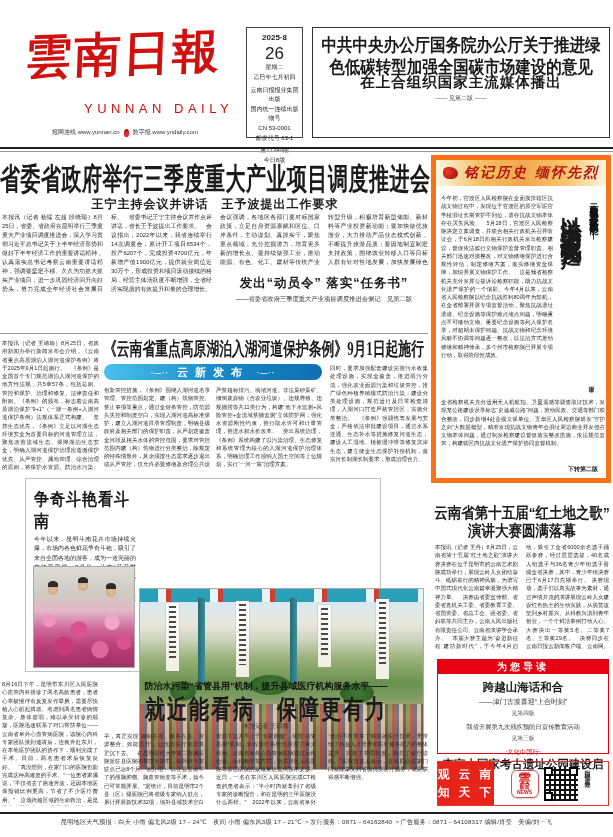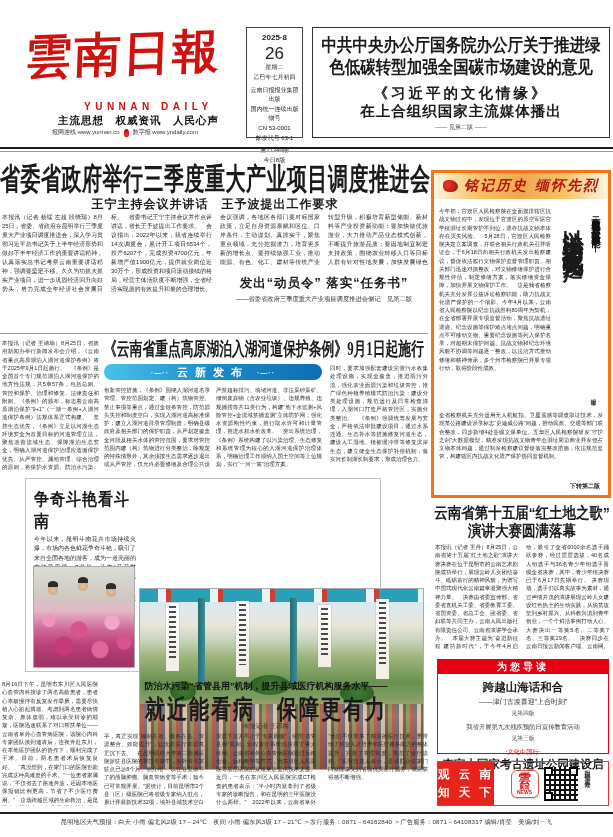--- a/index.html
+++ b/index.html
@@ -6,21 +6,21 @@
   .page{position:relative;width:613px;height:837px;background:#fff;overflow:hidden;
         font-family:"Liberation Sans","DejaVu Sans",sans-serif;color:#1a1a1a;}
   .abs{position:absolute;}
   .tiny{font-size:5.9px;line-height:1.52;text-align:justify;color:#2a2a2a;overflow:hidden;}
   .tinier{font-size:5.5px;line-height:1.5;text-align:justify;color:#2a2a2a;overflow:hidden;}
   .cols2{column-count:2;column-gap:8px;}
   .center{text-align:center;}
   
   .logo{font-family:"DejaVu Serif","Liberation Serif",serif;font-weight:900;color:#cf1210;
         font-size:47px;letter-spacing:2px;transform:rotate(-2deg) skewX(-4deg);line-height:1;}
-  .logo-en{color:#cf1210;font-size:10px;letter-spacing:4.5px;font-weight:bold;}
+  .logo-en{color:#cf1210;font-size:13px;letter-spacing:4.5px;font-weight:normal;}
   .tagline{font-size:10.5px;font-weight:bold;letter-spacing:1px;color:#111;}
   .weblinks{font-size:6px;color:#333;display:flex;align-items:center;gap:4px;}
   .torch{width:5px;height:8px;background:radial-gradient(circle at 50% 70%,#e33,#a00);border-radius:50% 50% 40% 40%;display:inline-block;}
   .datebox{border:1.2px solid #444;font-size:6px;line-height:1.6;text-align:center;color:#222;padding:4px 2px;box-sizing:border-box;}
   .datebox .ym{font-size:8px;font-weight:bold;}
   .datebox .day{font-size:17px;font-weight:normal;line-height:1.1;}
   .hlbox{border:1.4px solid #333;box-sizing:border-box;padding:6px 8px 2px;text-align:center;}
   .hl1{font-size:15.5px;font-weight:900;line-height:1.25;transform:scaleY(1.15);transform-origin:top;}
   .hl2a{font-size:14.5px;font-weight:900;letter-spacing:3px;line-height:1.2;}
   .hl2b{font-size:14.5px;font-weight:900;letter-spacing:1px;line-height:1.25;}
@@ -61,21 +61,21 @@
      background:radial-gradient(circle at 15% 25%,#ef94ba 0 6px,transparent 7px),
         radial-gradient(circle at 45% 40%,#d9548f 0 8px,transparent 9px),
         radial-gradient(circle at 78% 28%,#f3a7c8 0 7px,transparent 8px),
         radial-gradient(circle at 30% 66%,#c73b7c 0 9px,transparent 10px),
         radial-gradient(circle at 66% 72%,#e06699 0 8px,transparent 9px),
         radial-gradient(circle at 90% 60%,#d9548f 0 7px,transparent 8px);}
   .figure{position:absolute;width:10px;height:10px;border-radius:50%;
      background:radial-gradient(#e9c29f,#c69c77);}
   .figure i{position:absolute;top:-4px;left:0;right:0;height:6px;border-radius:50% 50% 0 0;background:#2b2b2b;display:block;}
   
-  .membox{border:3px solid #f97316;box-sizing:border-box;background:#fff;margin-top:15px;}
+  .membox{border:5px solid #f97316;box-sizing:border-box;background:#fff;}
   .mem-banner{height:26px;background:linear-gradient(90deg,#fdf6e3,#f6c268 25%,#f0a84f 50%,#f6c268 75%,#fdf6e3);
       display:flex;align-items:center;justify-content:center;gap:6px;}
   .mem-banner-text{font-family:"DejaVu Serif","Liberation Serif",serif;font-style:italic;font-weight:900;
       color:#b5170f;font-size:14px;letter-spacing:2px;}
   .mem-logo{width:15px;height:12px;background:radial-gradient(circle at 30% 40%,#e8382a,#9d1208);border-radius:40% 60% 50% 50%;}
   .vert{writing-mode:vertical-rl;}
   .mem-title{font-size:21px;font-weight:900;letter-spacing:2.5px;line-height:1;}
   .mem-kicker{font-size:9px;font-weight:bold;letter-spacing:1.5px;color:#111;}
   .mem-by{font-size:5.5px;color:#333;}
   .turnpage{font-weight:bold;text-align:right;font-size:6px;}
@@ -114,21 +114,20 @@
 </style>
 </head>
 <body>
 
 <div class="page">
 
   <div class="abs" style="left:25px;top:30px;">
     <div class="logo">雲南日報</div>
   </div>
   <div class="abs logo-en" style="left:84px;top:101px;">YUNNAN DAILY</div>
-  <div class="abs tagline" style="left:58px;top:114px;">主流思想　权威资讯　人民心声</div>
   <div class="abs weblinks" style="left:52px;top:128px;">
     <span>报网连线 www.yunnan.cn</span>
     <span class="torch"></span>
     <span>数字报 www.yndaily.com</span>
   </div>
 
   <div class="abs datebox" style="left:246px;top:27px;width:57px;height:111px;">
     <div class="ym">2025·8</div>
     <div class="day">26</div>
     <div>星期二</div>
@@ -136,21 +135,20 @@
     <div style="margin-top:3px;">云南日报报业集团出版</div>
     <div>国内统一连续出版物号</div>
     <div>CN 53-0001</div>
     <div>邮发代号 63-1</div>
     <div style="margin-top:3px;">第27349期</div>
     <div>今日8版</div>
   </div>
 
   <div class="abs hlbox" style="left:312px;top:27px;width:298px;height:111px;">
     <div class="hl1" style="white-space:normal;">中共中央办公厅国务院办公厅关于推进绿色低碳转型加强全国碳市场建设的意见</div>
-    <div class="hl2a" style="margin-top:12px;">《习近平的文化情缘》</div>
     <div class="hl2b">在上合组织国家主流媒体播出</div>
     <div class="hlref">—— 见第二版 ——</div>
   </div>
 
   <div class="abs rule-top" style="left:0;top:147px;width:613px;"></div>
   <div class="abs rule-thin" style="left:0;top:151px;width:613px;"></div>
 
   <div class="abs center lead-sub" style="left:0;top:196px;width:430px;">王宁主持会议并讲话　王予波提出工作要求</div>
   <div class="abs center" style="left:0;top:159px;width:430px;">
     <div class="lead-title">省委省政府举行三季度重大产业项目调度推进会</div>

